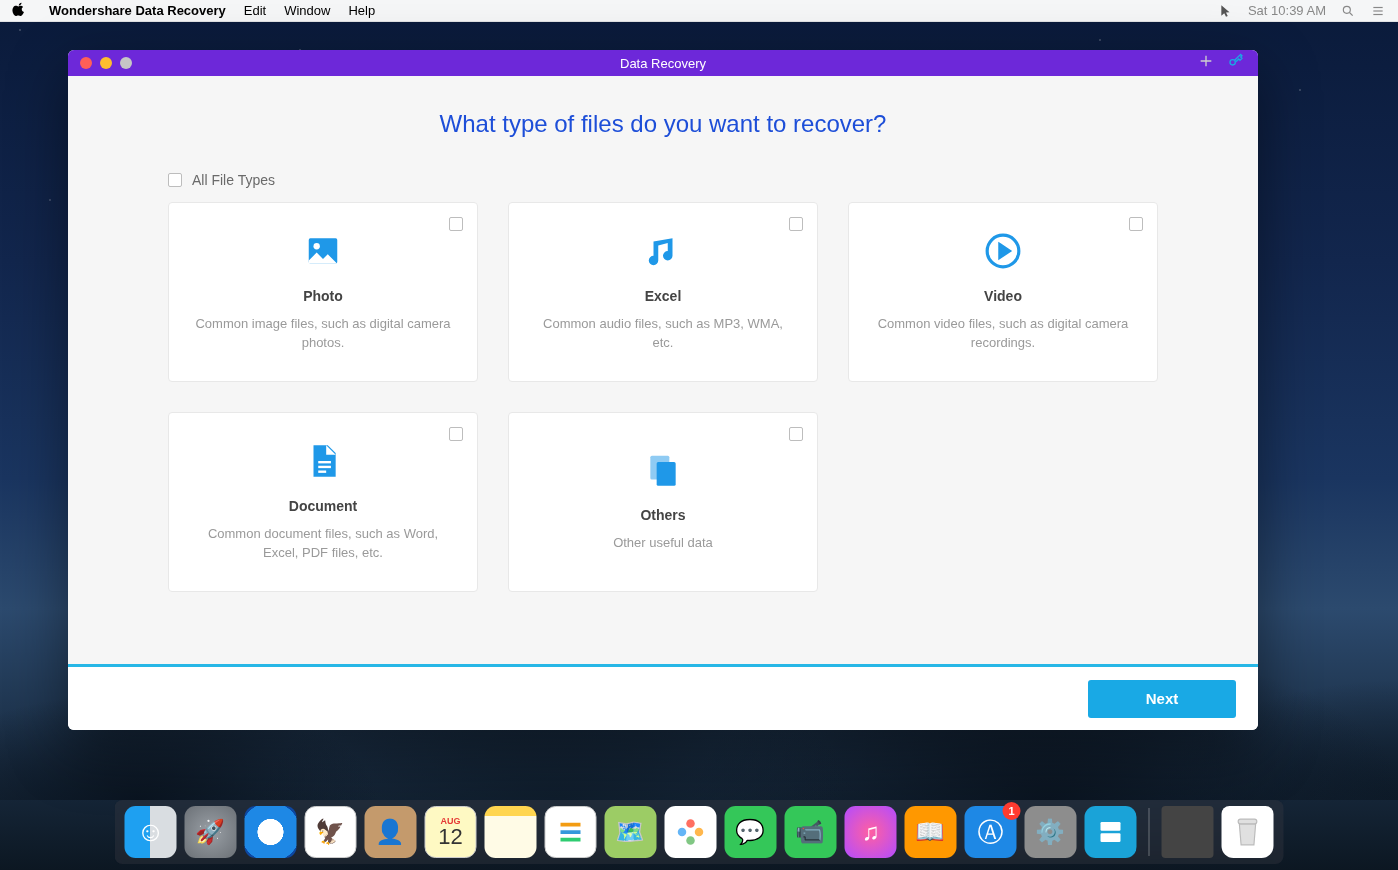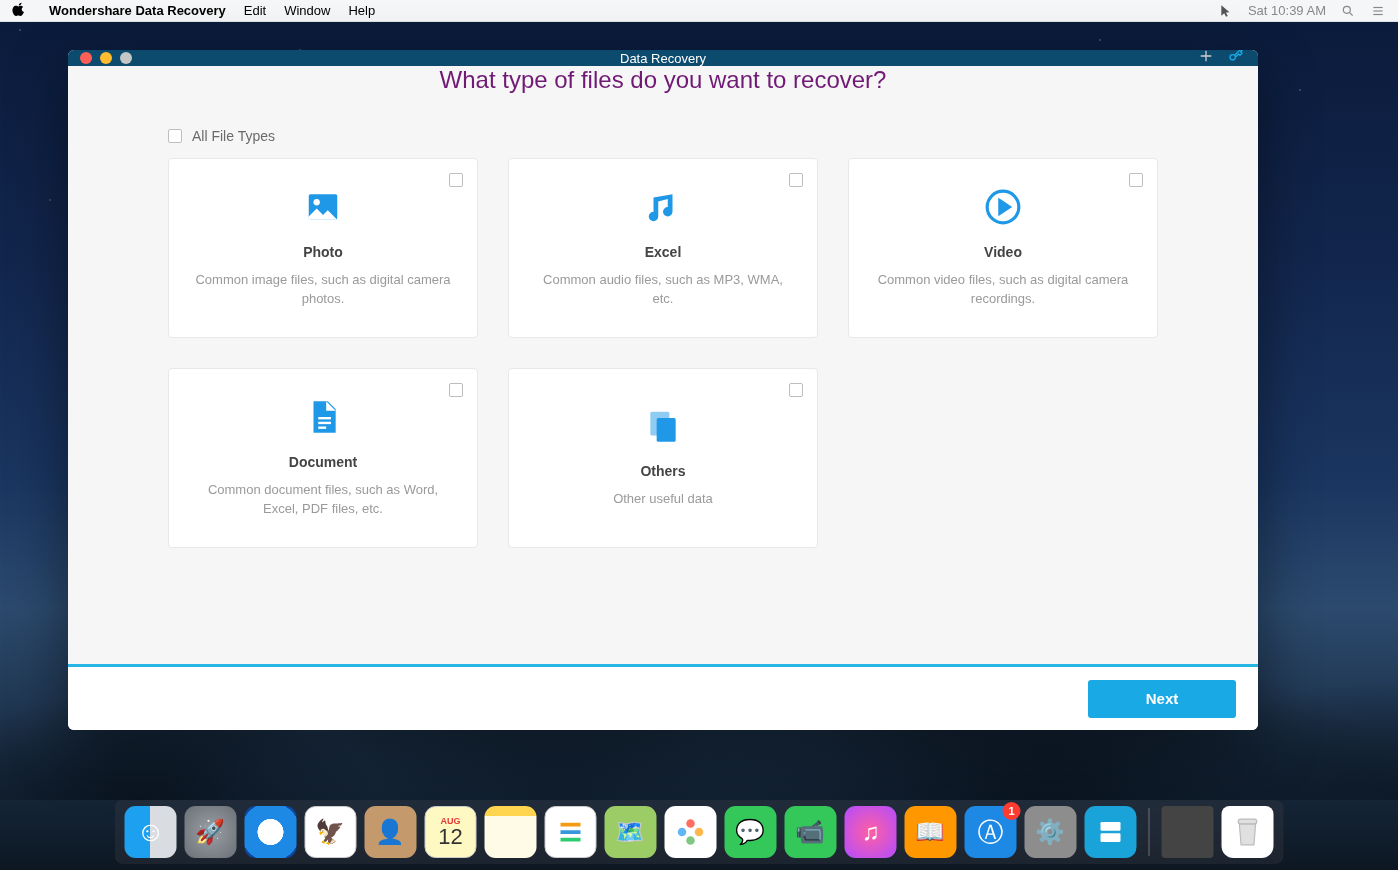--- a/index.html
+++ b/index.html
@@ -51,31 +51,31 @@
   .menubar .right { margin-left: auto; display:flex; align-items:center; gap:14px; color:#888; font-size:13px; }
   .menubar .right .ico { width:16px; height:16px; display:inline-flex; align-items:center; justify-content:center; }
 
   
   .window {
     position: absolute; top: 50px; left: 68px; width: 1190px; height: 680px;
     background: #f6f6f6; border-radius: 6px; box-shadow: 0 20px 60px rgba(0,0,0,0.45);
     display: flex; flex-direction: column; overflow: hidden; z-index:4;
   }
   .titlebar {
-    height: 16px; background: #0c4a6e; display: flex; align-items: center; position: relative;
+    height: 26px; background: #6d28d9; display: flex; align-items: center; position: relative;
   }
   .tl-dots { display:flex; gap:8px; margin-left:12px; }
   .dot { width:12px; height:12px; border-radius:50%; }
   .dot.red{background:#ff5f57;} .dot.yellow{background:#febc2e;} .dot.green{background:#c6c6c6;}
   .titlebar .title { position:absolute; left:0; right:0; text-align:center; color:#fff; font-size:13px; pointer-events:none;}
   .titlebar .t-icons { margin-left:auto; display:flex; gap:14px; padding-right:14px; color:#19a9e5; font-size:16px;}
   .titlebar .t-icons .plus{ color:#cfcfcf; }
 
   .content { flex:1; display:flex; flex-direction:column; }
-  .heading { text-align:center; font-size:24px; color:#701a75; font-weight:500;}
+  .heading { text-align:center; font-size:24px; color:#1d4ed8; margin-top:34px; font-weight:500;}
   .all-row { display:flex; align-items:center; gap:10px; margin:34px 0 14px 100px; color:#6a6a6a; font-size:14px;}
   .chk { width:14px; height:14px; border:1px solid #bdbdbd; background:#fff; border-radius:2px; display:inline-block;}
   .grid { display:grid; grid-template-columns: repeat(3, 310px); grid-gap: 30px; justify-content:center; padding: 0 20px;}
   .card { background:#fff; border:1px solid #e8e8e8; border-radius:4px; height:180px; position:relative; display:flex; flex-direction:column; align-items:center; justify-content:center; padding:0 24px; text-align:center;}
   .card .chk { position:absolute; top:14px; right:14px;}
   .card .ico { color:#1f98e8; margin-bottom:14px;}
   .card .ttl { font-size:14px; font-weight:700; color:#444; margin-bottom:10px;}
   .card .desc { font-size:13px; color:#9a9a9a; line-height:1.5;}
   .footer { margin-top:auto; border-top:3px solid #27b7e6; height:66px; background:#fff; display:flex; align-items:center; justify-content:flex-end; padding:0 22px;}
   .next-btn { width:148px; height:38px; background:#19a9e5; color:#fff; border:none; border-radius:3px; font-size:15px; font-weight:600; cursor:pointer;}

